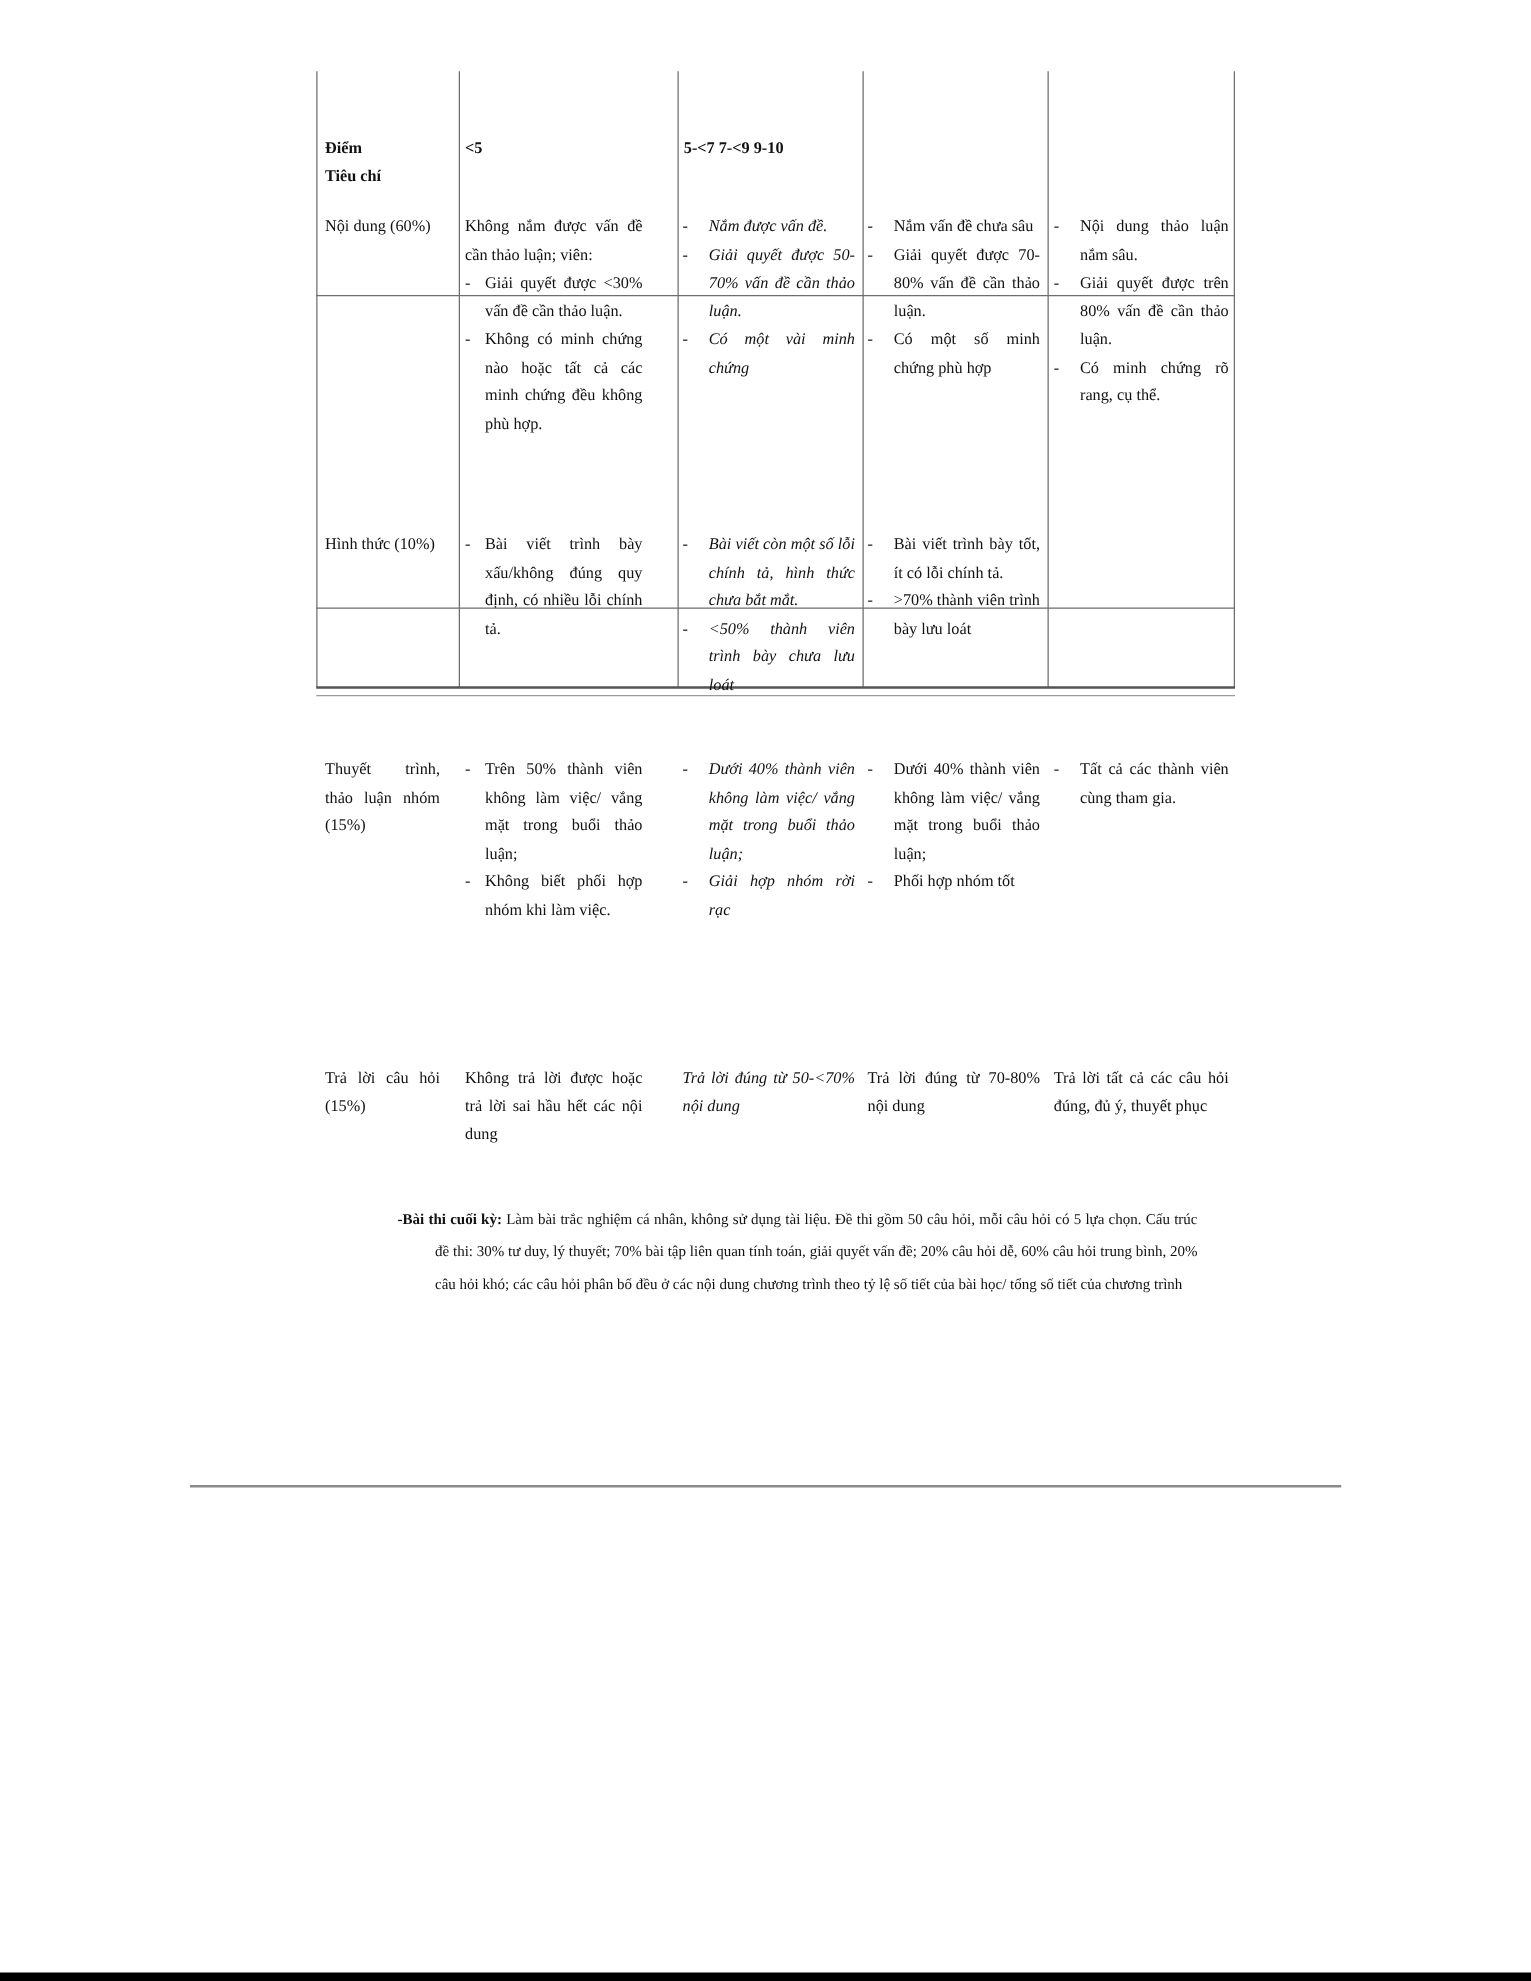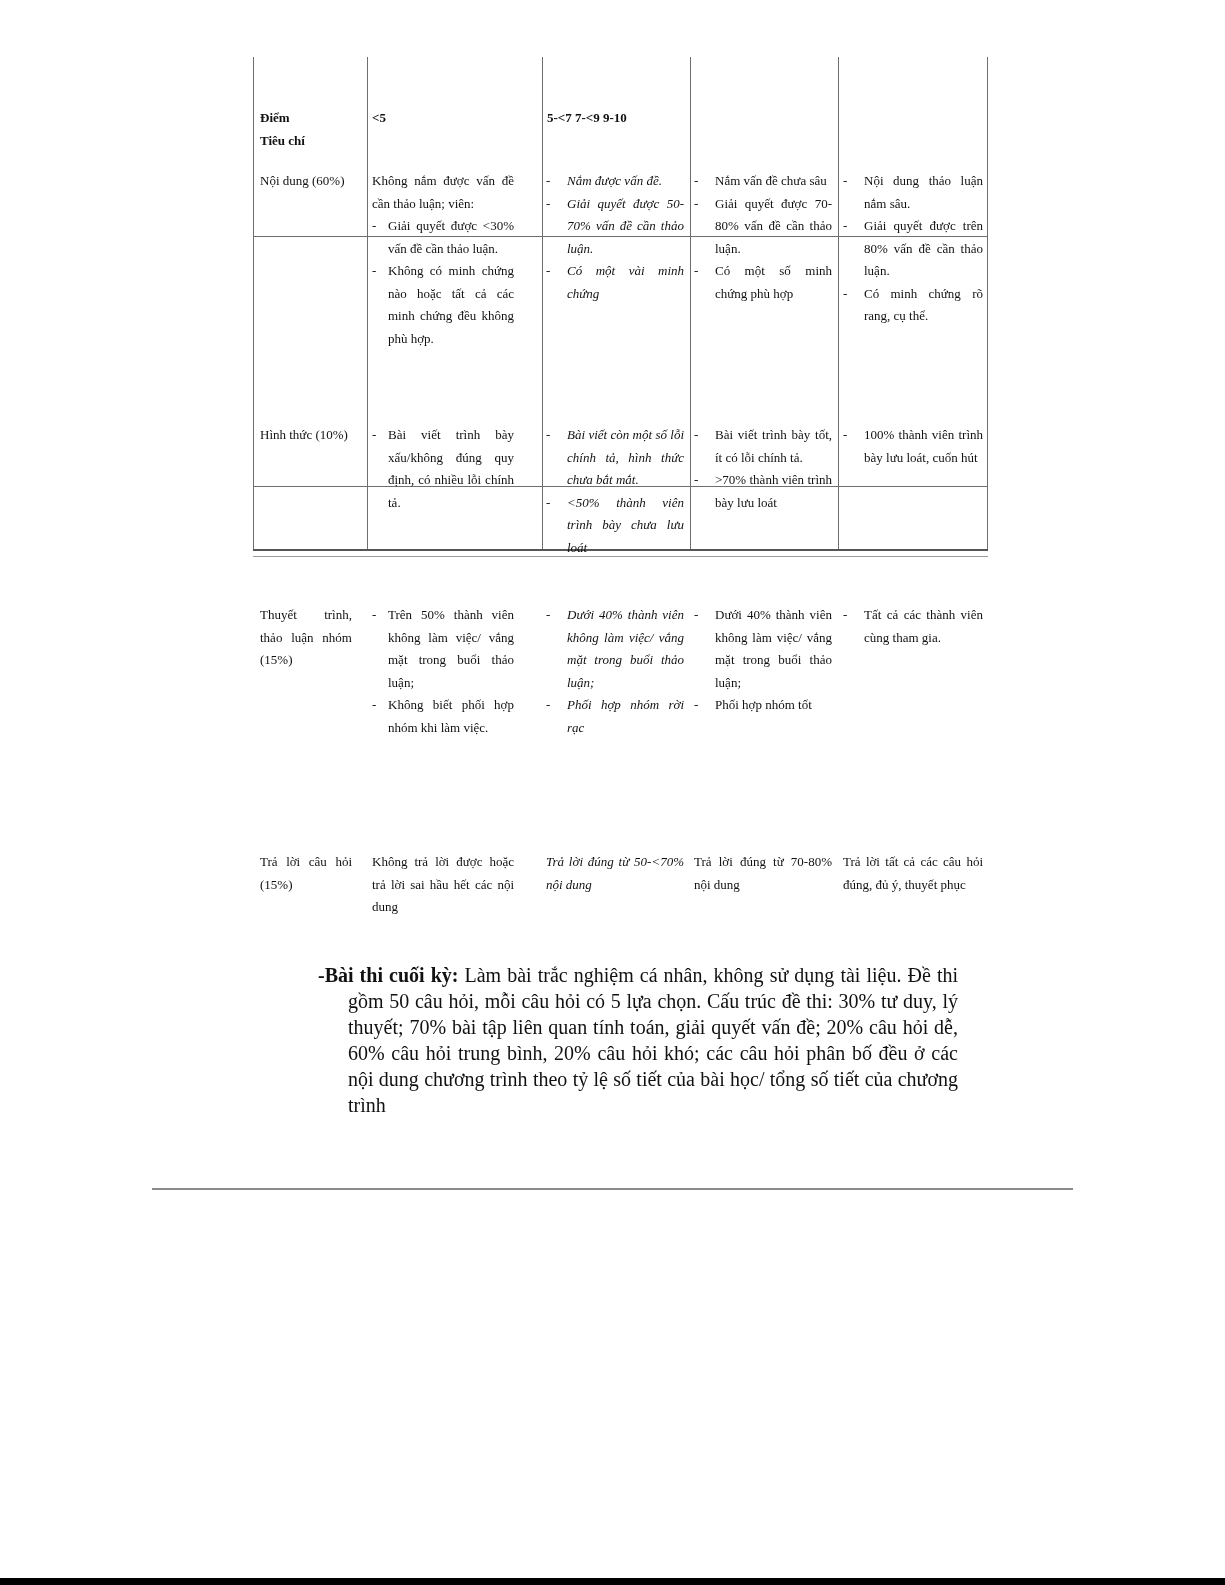--- a/index.html
+++ b/index.html
@@ -22,21 +22,21 @@
   .c3 .li,.c4 .li,.c5 .li{padding-left:21px;}
   .li::before{content:"-";position:absolute;left:0;top:0;}
   
   .band-hdr{top:107px;}
   .band1{top:170px;}
   .band2{top:424px;}
   .band3{top:604px;}
   .band4{top:851px;}
   
   #footnote{position:absolute;top:962px;left:318px;width:640px;padding-left:30px;text-indent:-30px;
-            box-sizing:border-box;font-size:20px;line-height:26px;text-align:justify;}
+            box-sizing:border-box;font-size:12px;line-height:26px;text-align:justify;}
   #footnote .b{font-weight:bold;}
   
   #divider{position:absolute;top:1188px;left:152px;width:921px;height:2px;background:#8a8a8a;}
   #bottombar{position:absolute;top:1578px;left:0;width:1225px;height:7px;background:#000;}
 </style>
 </head>
 <body>
 
 <div id="page">
 
@@ -89,31 +89,30 @@
       </div>
     <div class="cell c3 band2">
         <div class="li">Bài viết còn một số lỗi chính tả, hình thức chưa bắt mắt.</div>
         <div class="li">&lt;50% thành viên trình bày chưa lưu loát</div>
       </div>
     <div class="cell c4 band2">
         <div class="li">Bài viết trình bày tốt, ít có lỗi chính tả.</div>
         <div class="li">&gt;70% thành viên trình bày lưu loát</div>
       </div>
     <div class="cell c5 band2">
-        <div class="li">100% thành viên trình bày lưu loát, cuốn hút</div>
       </div>
 
     <div class="cell c1 band3">Thuyết trình, thảo luận nhóm (15%)</div>
     <div class="cell c2 band3">
         <div class="li">Trên 50% thành viên không làm việc/ vắng mặt trong buổi thảo luận;</div>
         <div class="li">Không biết phối hợp nhóm khi làm việc.</div>
       </div>
     <div class="cell c3 band3">
         <div class="li">Dưới 40% thành viên không làm việc/ vắng mặt trong buổi thảo luận;</div>
-        <div class="li">Phối hợp nhóm rời rạc</div>
+        <div class="li">Giải hợp nhóm rời rạc</div>
       </div>
     <div class="cell c4 band3">
         <div class="li">Dưới 40% thành viên không làm việc/ vắng mặt trong buổi thảo luận;</div>
         <div class="li">Phối hợp nhóm tốt</div>
       </div>
     <div class="cell c5 band3">
         <div class="li">Tất cả các thành viên cùng tham gia.</div>
       </div>
 
     <div class="cell c1 band4">Trả lời câu hỏi (15%)</div>

